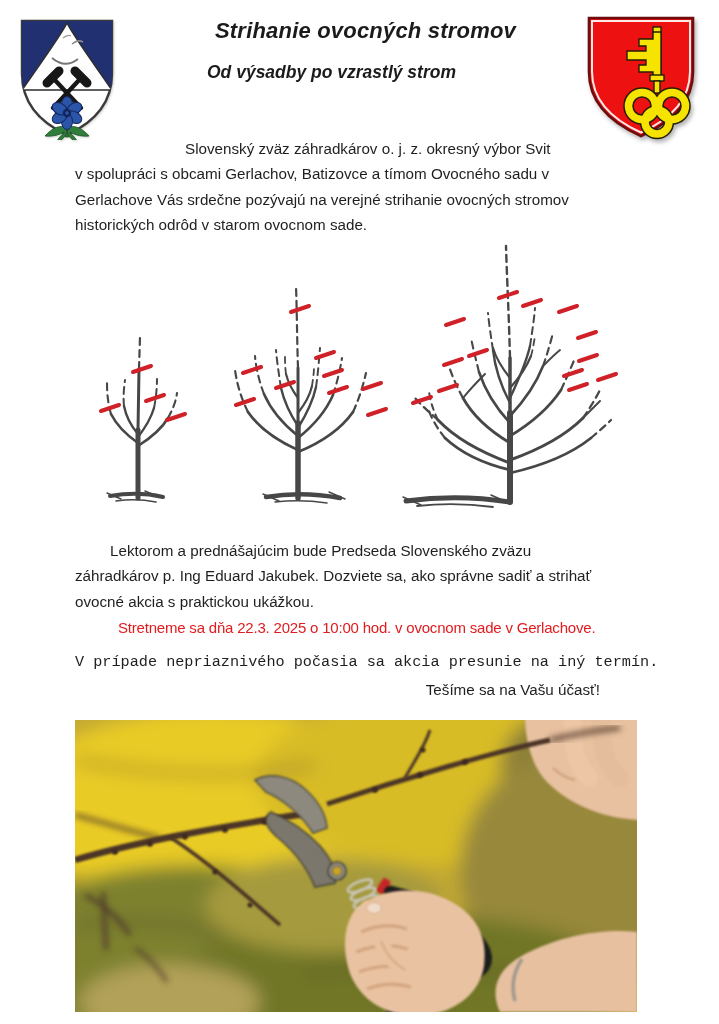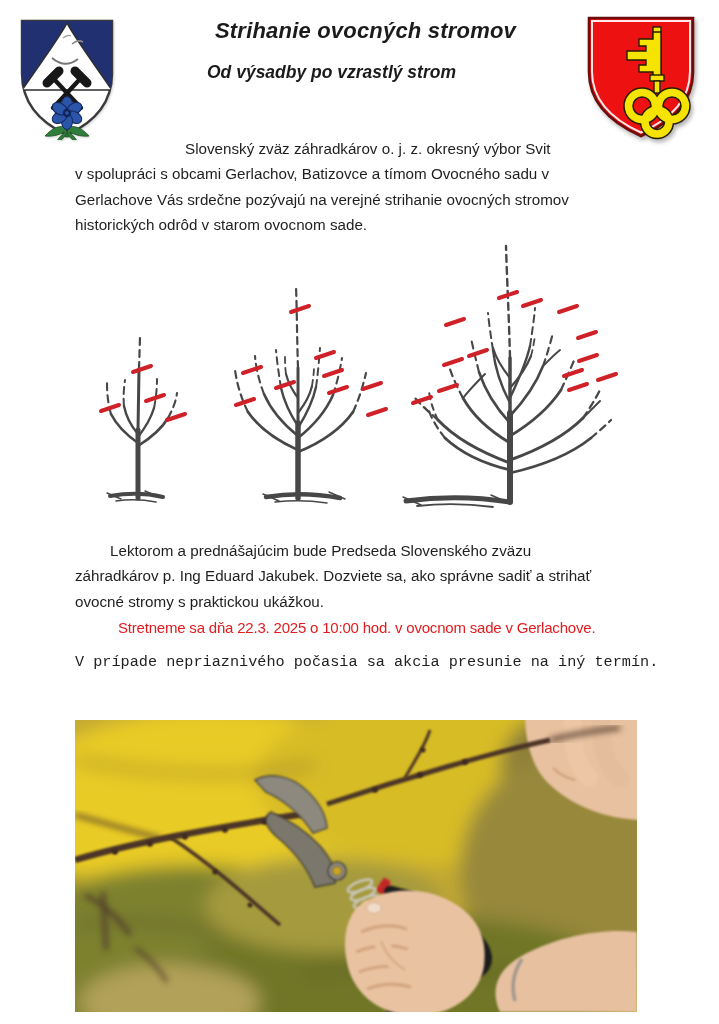--- a/index.html
+++ b/index.html
@@ -219,23 +219,24 @@
         <line x1="481" y1="138" x2="499" y2="132"></line>
         <line x1="486" y1="152" x2="504" y2="146"></line>
         <line x1="356" y1="153" x2="374" y2="147"></line>
         <line x1="330" y1="165" x2="348" y2="159"></line>
       </g>
     </g>
   </svg>
 
   <div class="abs body-text p2">Lektorom a prednášajúcim bude Predseda Slovenského zväzu
 záhradkárov p. Ing Eduard Jakubek. Dozviete sa, ako správne sadiť a strihať
-ovocné stromy s praktickou ukážkou.</div>
+ovocné akcia s praktickou ukážkou.</div>
   <div class="abs meeting">Stretneme sa dňa 22.3. 2025 o 10:00 hod. v ovocnom sade v Gerlachove.</div>
   <div class="abs body-text weather">V prípade nepriaznivého počasia sa akcia presunie na iný termín.</div>
+  <div class="abs body-text closing">Tešíme sa na Vašu účasť!</div>
 
   <svg class="abs photo" width="562" height="292" viewBox="0 0 562 292">
     <defs>
       <filter id="fbg" x="-20%" y="-20%" width="140%" height="140%">
           <feGaussianBlur stdDeviation="9"></feGaussianBlur>
         </filter>
       <filter id="fmid" x="-20%" y="-20%" width="140%" height="140%">
           <feGaussianBlur stdDeviation="3"></feGaussianBlur>
         </filter>
       <filter id="fsoft" x="-20%" y="-20%" width="140%" height="140%">

